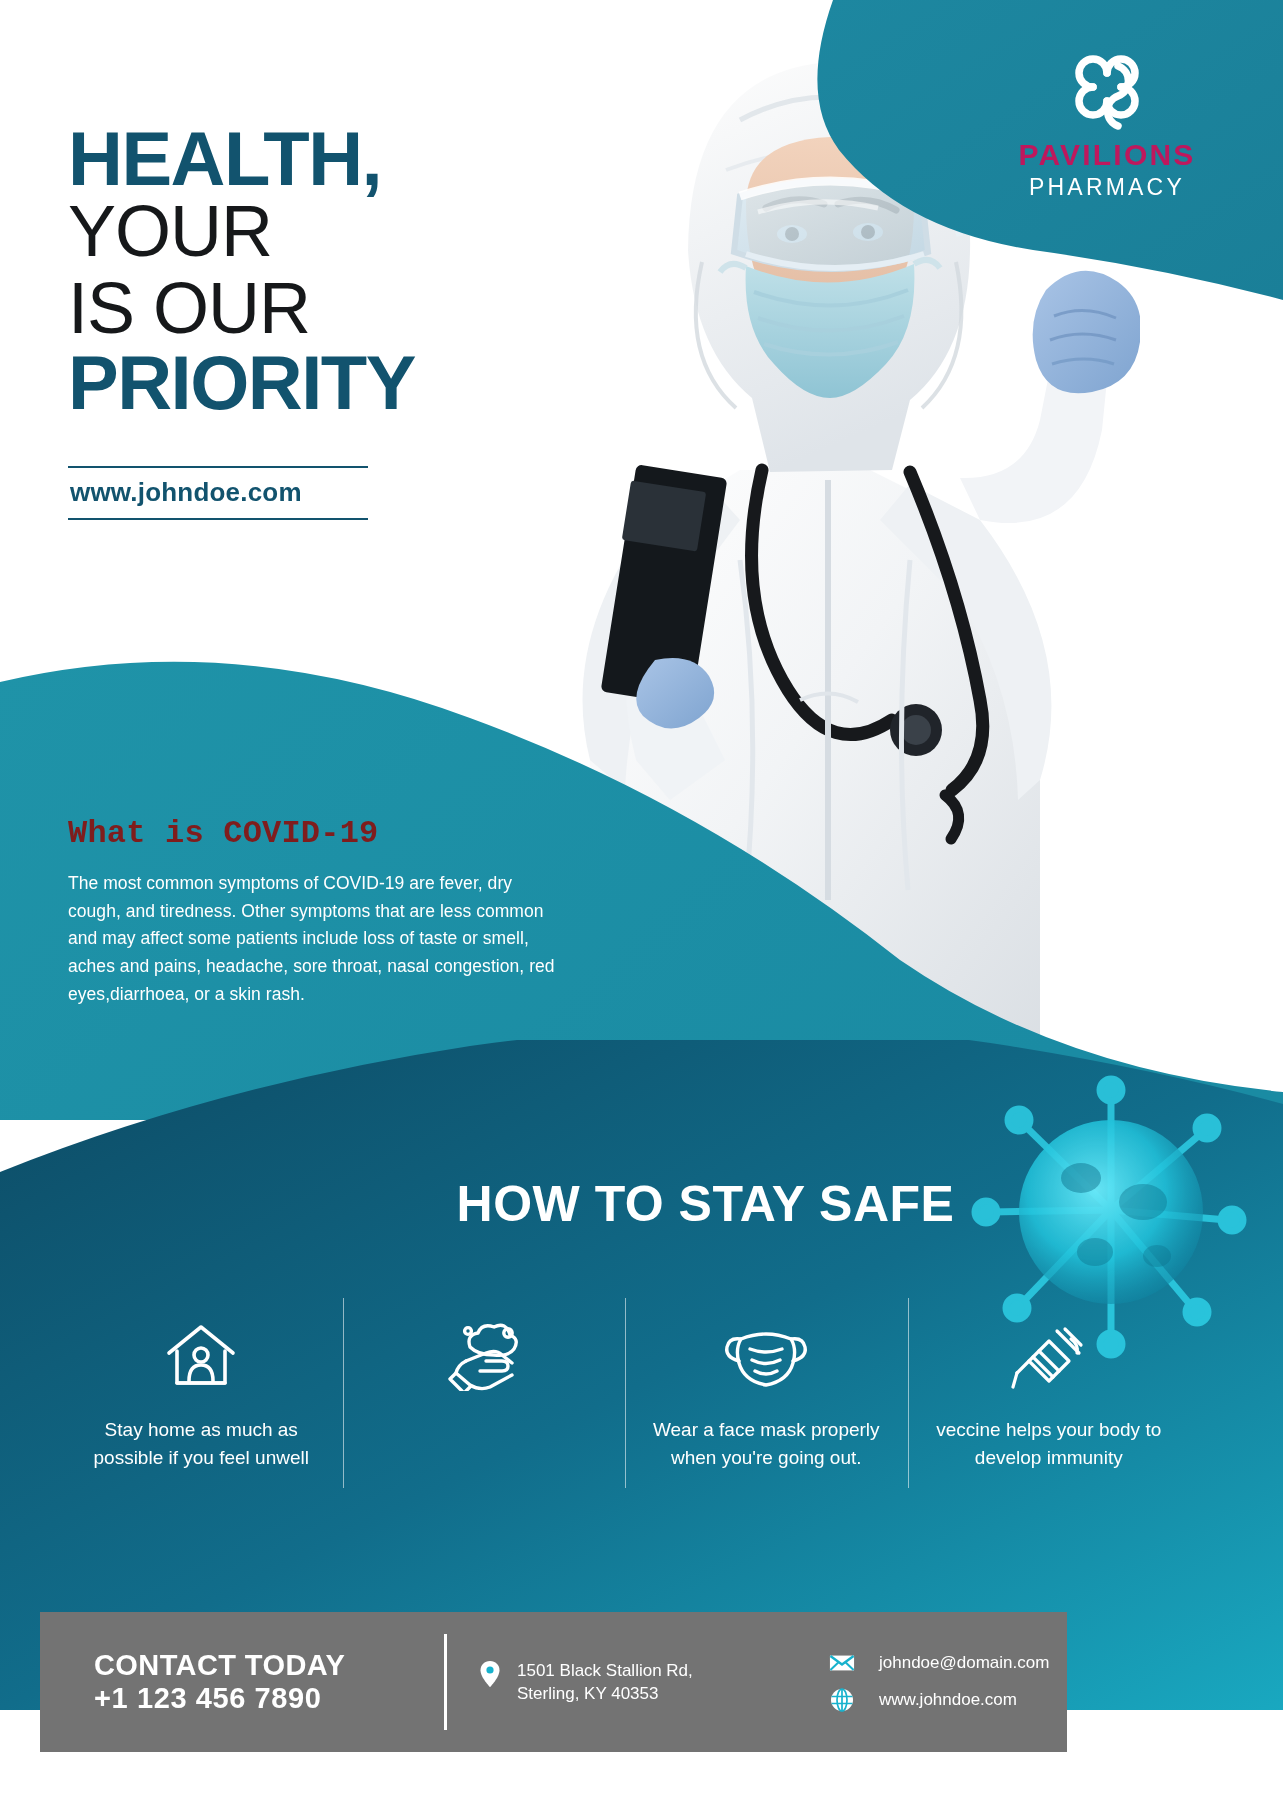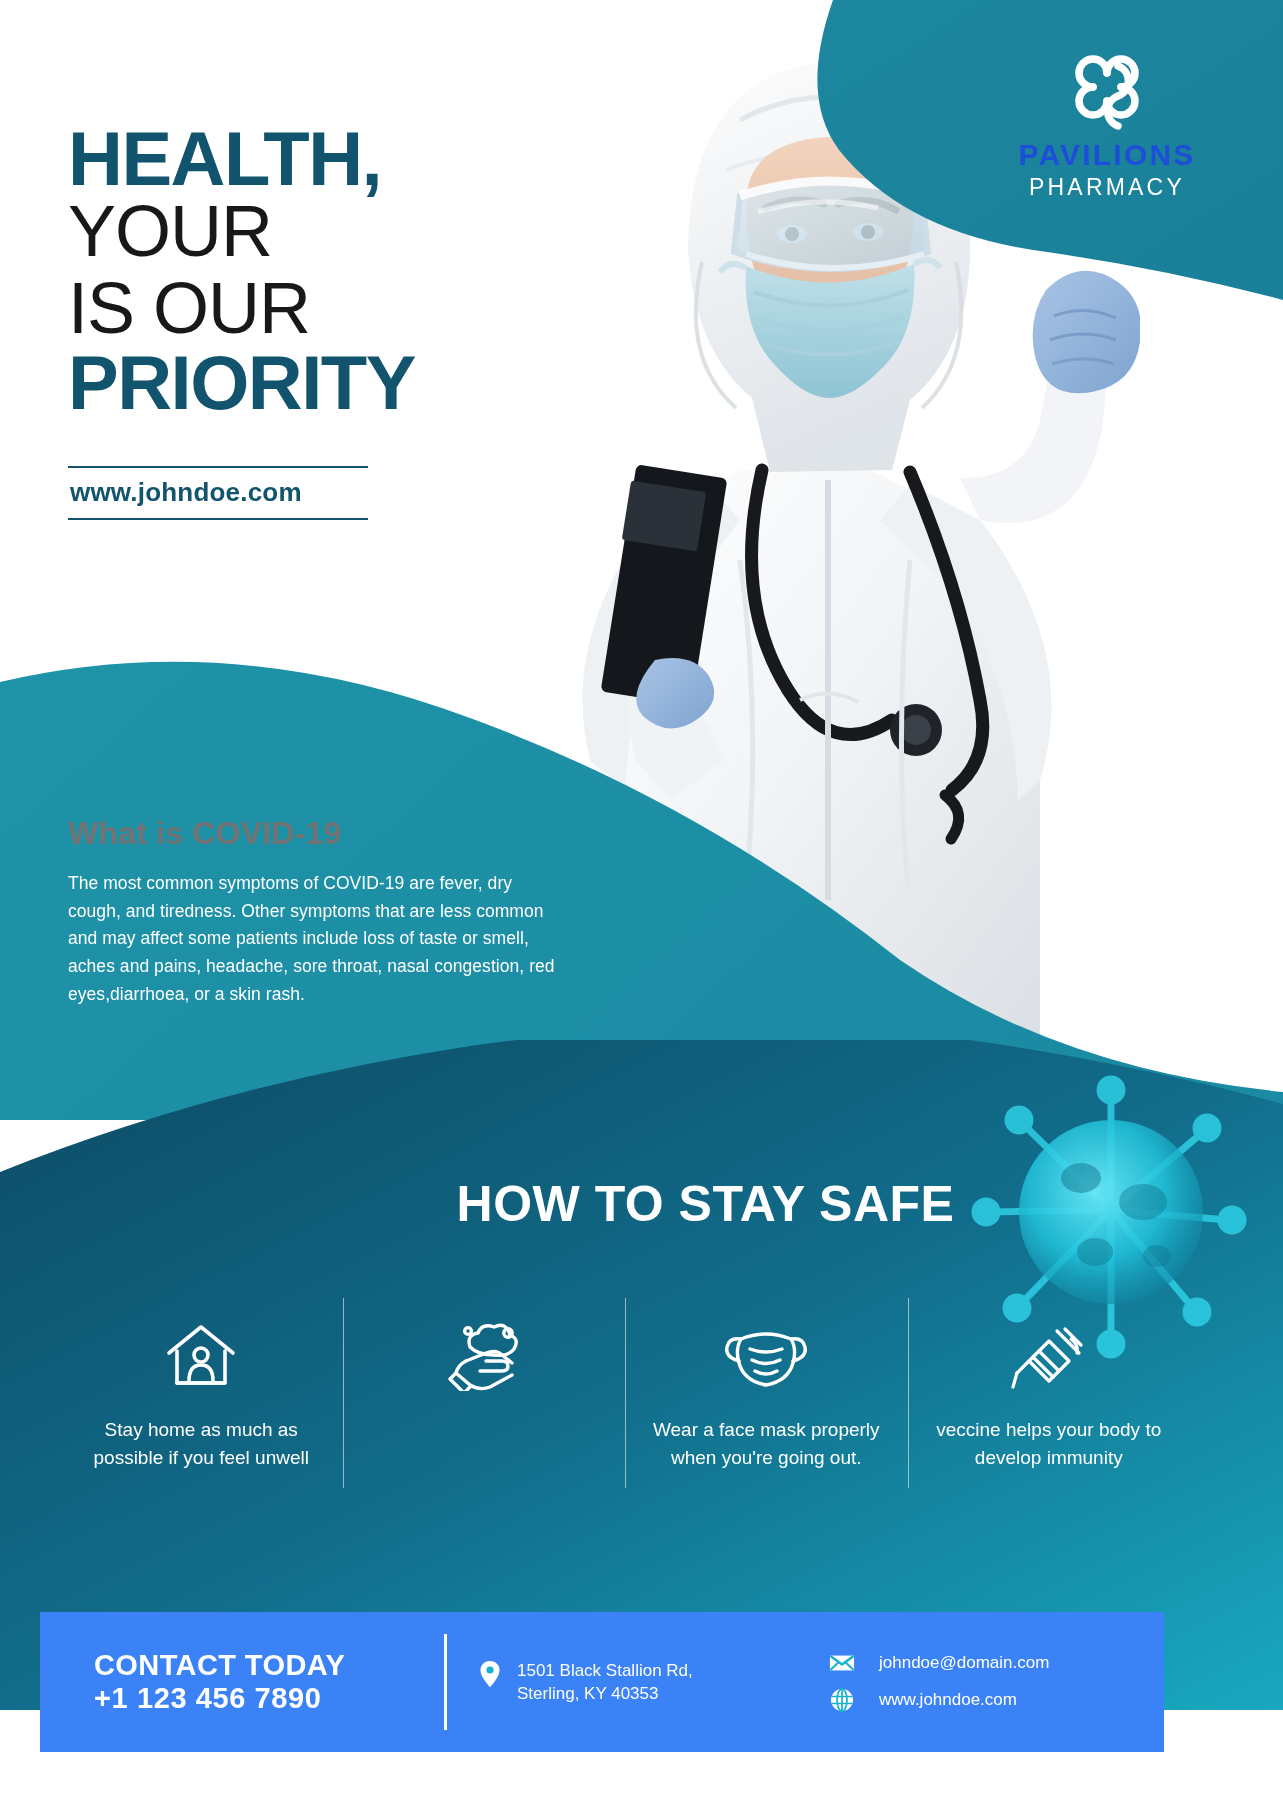--- a/index.html
+++ b/index.html
@@ -21,21 +21,21 @@
   
   .top-swoosh{ position:absolute; right:0; top:0; width:680px; height:300px; }
 
   .logo-block{
     position:absolute; right:46px; top:44px; width:260px;
     text-align:center; color:#ffffff; z-index:6;
   }
   .logo-mark{ display:block; margin:0 auto 10px; }
   .logo-name{
     font-size:30px; font-weight:bold; letter-spacing:2.2px; line-height:1;
-    color:#1d4ed8;
+    color:#be185d;
   }
   .logo-sub{
     font-size:23px; font-weight:400; letter-spacing:3.2px; line-height:1.25;
     margin-top:3px; color:#ffffff;
   }
 
   
   .hero{ position:absolute; left:68px; top:118px; z-index:5; }
   .hl{ line-height:0.98; letter-spacing:-1px; }
   .hl-thin{ font-size:72px; font-weight:300; color:#16181a; }
@@ -49,22 +49,23 @@
   .url-text{
     font-size:26px; font-weight:bold; color:#12536e;
     padding:9px 2px 10px 2px; letter-spacing:0.2px;
   }
 
   
   .mid-panel{ position:absolute; left:0; top:600px; width:1283px; height:520px; }
 
   .covid-block{ position:absolute; left:68px; top:815px; width:500px; z-index:5; }
   .covid-title{
-    font-size:32px; font-weight:bold; color:#737373; letter-spacing:0.2px;
+    font-size:32px; font-weight:bold; color:#7f1d1d; letter-spacing:0.2px;
     margin-bottom:18px;
+    font-family:Liberation Mono, monospace;
   }
   .covid-text{
     font-size:17.5px; line-height:1.58; color:#ffffff; font-weight:400;
     letter-spacing:0.05px;
   }
 
   
   .safe-section{
     position:absolute; left:0; top:1040px; width:1283px; height:670px;
     overflow:hidden;
@@ -93,22 +94,22 @@
   .tip-text{
     margin-top:24px; font-size:19px; line-height:1.45; color:#ffffff;
     font-weight:400;
   }
 
   
   .virus{ position:absolute; right:22px; top:1060px; width:300px; height:330px; z-index:4; opacity:0.95; }
 
   
   .contact{
-    position:absolute; left:40px; top:1612px; width:1124px; height:140px;
-    background:#3b82f6; z-index:7; display:flex; align-items:center;
+    position:absolute; left:40px; top:1612px; width:1027px; height:140px;
+    background:#737373; z-index:7; display:flex; align-items:center;
   }
   .contact-left{ padding-left:54px; width:400px; }
   .contact-title{
     font-size:29px; font-weight:bold; color:#ffffff; letter-spacing:0.4px;
     line-height:1.12;
   }
   .contact-phone{
     font-size:29px; font-weight:bold; color:#ffffff; letter-spacing:0.6px;
     line-height:1.18;
   }

